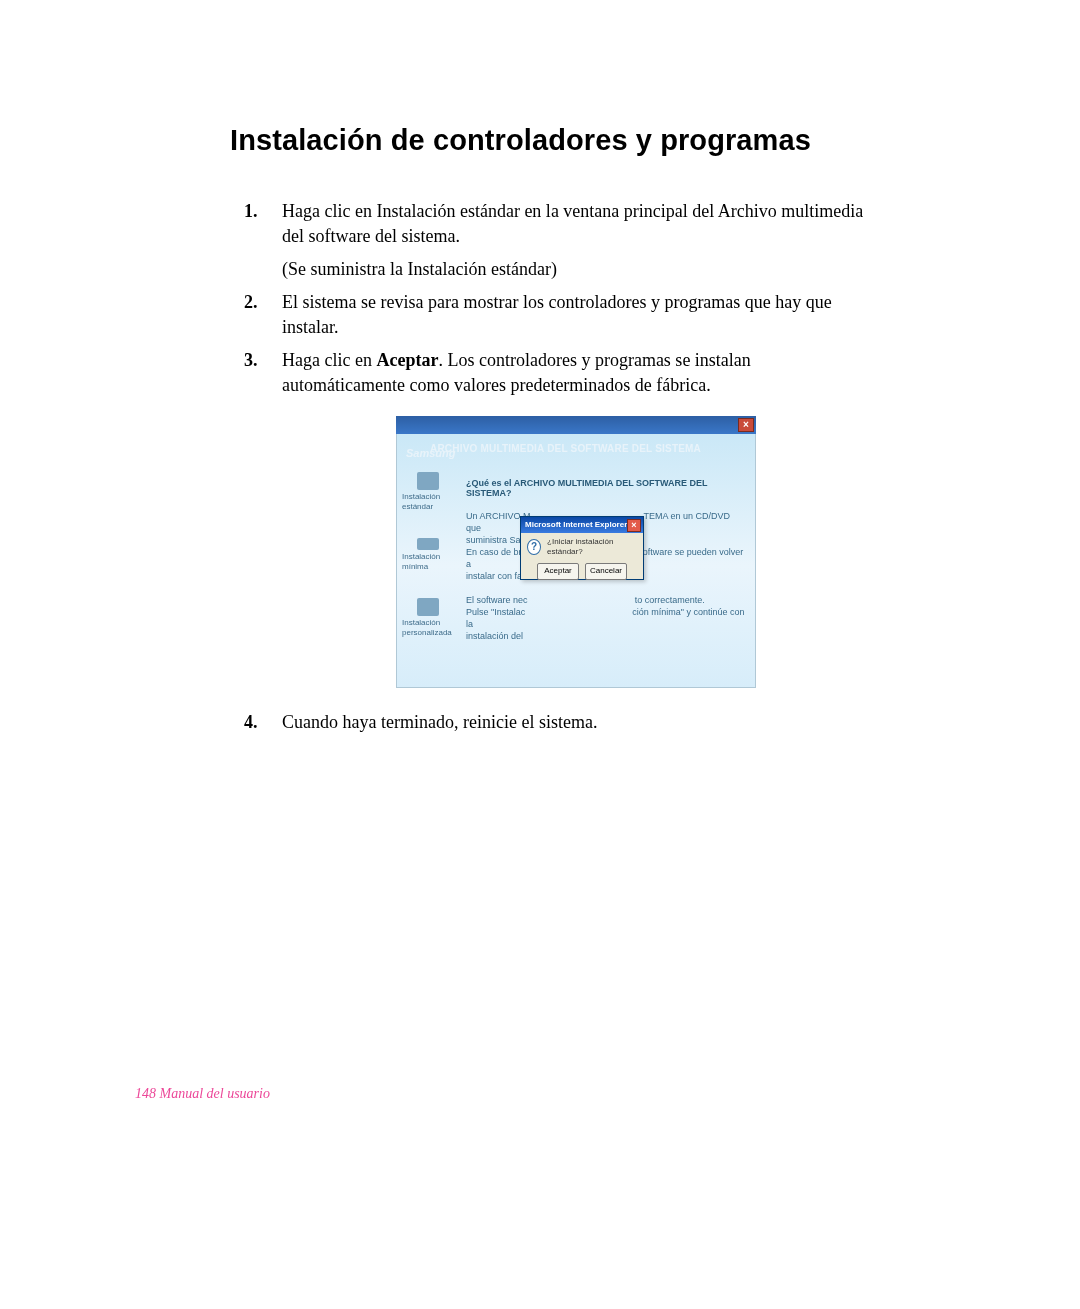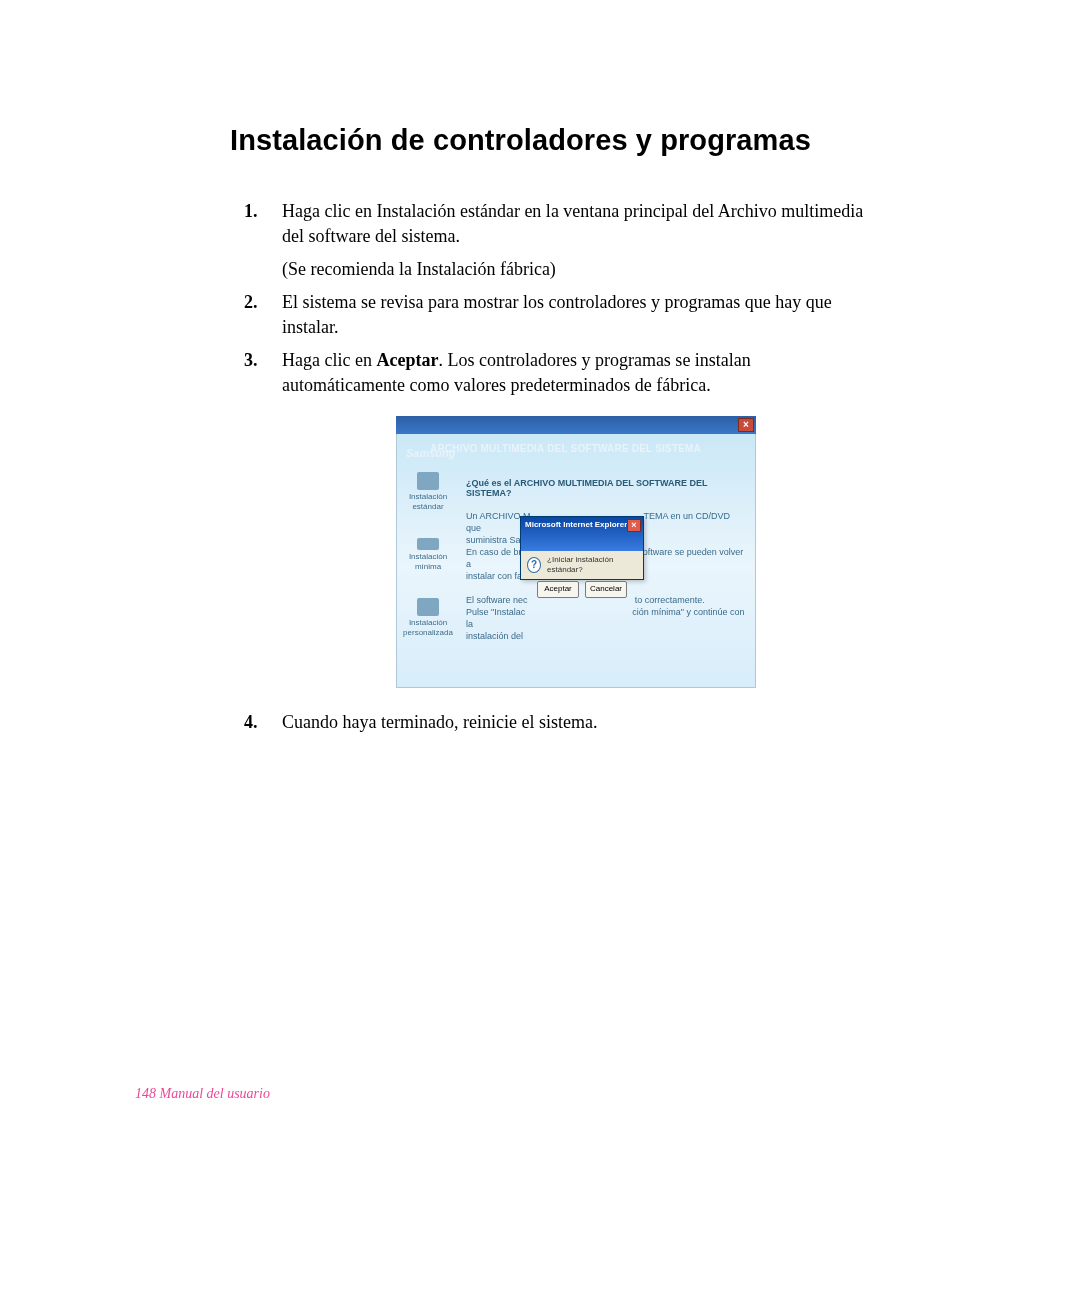--- a/index.html
+++ b/index.html
@@ -10,47 +10,47 @@
   .ol>li{counter-increment:li;position:relative;padding-left:52px;font-size:18px;line-height:25px;margin:0 0 3px 0}
   .ol>li::before{content:counter(li)".";position:absolute;left:14px;top:0;font-weight:700;font-size:18px}
   .ol>li p{margin:8px 0 3px 0}
   .bold{font-weight:700}
   .fig-wrap{display:flex;justify-content:center;margin:18px 0 22px 0}
   .fig{width:360px;height:272px;position:relative;background:linear-gradient(180deg,#c6e6f6 0%,#eaf5fc 55%,#d7edfa 100%);box-shadow:0 0 0 1px #b0c8d6 inset;overflow:hidden}
   .fig .titlebar{position:absolute;left:0;right:0;top:0;height:18px;background:linear-gradient(180deg,#2d5fa4,#3a77c8)}
   .fig .titlebar .x{position:absolute;right:2px;top:2px;width:14px;height:12px;background:#c94b3a;border:1px solid #7a2a20;display:flex;align-items:center;justify-content:center;color:#fff;font:700 10px/1 Arial}
   .fig .brand{position:absolute;left:10px;top:32px;font:italic 700 11px/1 Arial;color:#e8f3fa}
   .fig .title2{position:absolute;left:34px;top:28px;font:700 10px/1 Arial;color:#e8f3fa;letter-spacing:.2px}
-  .fig .side{position:absolute;left:6px;top:56px;width:52px;text-align:center;font:8px/10px Arial;color:#3f6c8a}
+  .fig .side{position:absolute;left:6px;top:56px;width:52px;font:8px/10px Arial;color:#3f6c8a}
   .fig .side .ico{width:22px;height:18px;margin:0 auto 2px;background:#7fa7c2;border-radius:2px}
   .fig .side .ico.sm{height:12px}
   .fig .side .blk{margin-bottom:26px}
   .fig .body{position:absolute;left:70px;right:10px;top:62px;font:9px/12px Arial;color:#2e5c7c}
   .fig .body .q{font:700 9px Arial;color:#295a78;margin-bottom:12px}
   .fig .body .para{color:#3a6b8a}
   .fig .dlg{position:absolute;left:124px;top:100px;width:122px;height:62px;background:#ece9d8;border:1px solid #003c74;box-shadow:2px 2px 4px rgba(0,0,0,.2)}
-  .fig .dlg .tb{height:34px;background:linear-gradient(180deg,#0a47a5,#3a7be0);color:#fff;font:700 8px/16px Arial;padding:0 4px;position:relative}
+  .fig .dlg .tb{height:16px;background:linear-gradient(180deg,#0a47a5,#3a7be0);color:#fff;font:700 8px/16px Arial;padding:0 4px;position:relative}
   .fig .dlg .tb .dx{position:absolute;right:2px;top:2px;width:12px;height:11px;background:#e35b49;border:1px solid #7a2a20;color:#fff;font:700 9px/11px Arial;text-align:center}
   .fig .dlg .msg{display:flex;align-items:center;gap:6px;padding:4px 6px;font:8px/10px Arial;color:#333}
   .fig .dlg .qmark{width:14px;height:14px;border-radius:50%;background:#fff;border:1px solid #2f6da8;color:#2f6da8;font:700 10px/14px Arial;text-align:center}
   .fig .dlg .btns{display:flex;justify-content:center;gap:6px;padding:2px 0 4px}
   .fig .dlg .btn{min-width:40px;height:14px;border:1px solid #7a7a7a;background:#f6f5ee;border-radius:2px;font:8px/12px Arial;text-align:center;color:#000;padding-top:1px}
   .footer{position:absolute;left:135px;bottom:208px;font:italic 14px/1 "Times New Roman";color:#ec4899}
 </style>
 </head>
 <body>
 
 <div class="page">
   <div class="content">
     <h2 class="h2">Instalación de controladores y programas</h2>
 
     <ol class="ol">
       <li>
         <p>Haga clic en Instalación estándar en la ventana principal del Archivo multimedia del software del sistema.</p>
-        <p>(Se recomienda la Instalación fábrica)</p>
+        <p>(Se suministra la Instalación estándar)</p>
       </li>
       <li>
         <p>El sistema se revisa para mostrar los controladores y programas que hay que instalar.</p>
       </li>
       <li>
         <p>
           <span>Haga clic en </span><span class="bold">Aceptar</span><span>. Los controladores y programas se instalan automáticamente como valores predeterminados de fábrica.</span>
         </p>
 
         <div class="fig-wrap">

